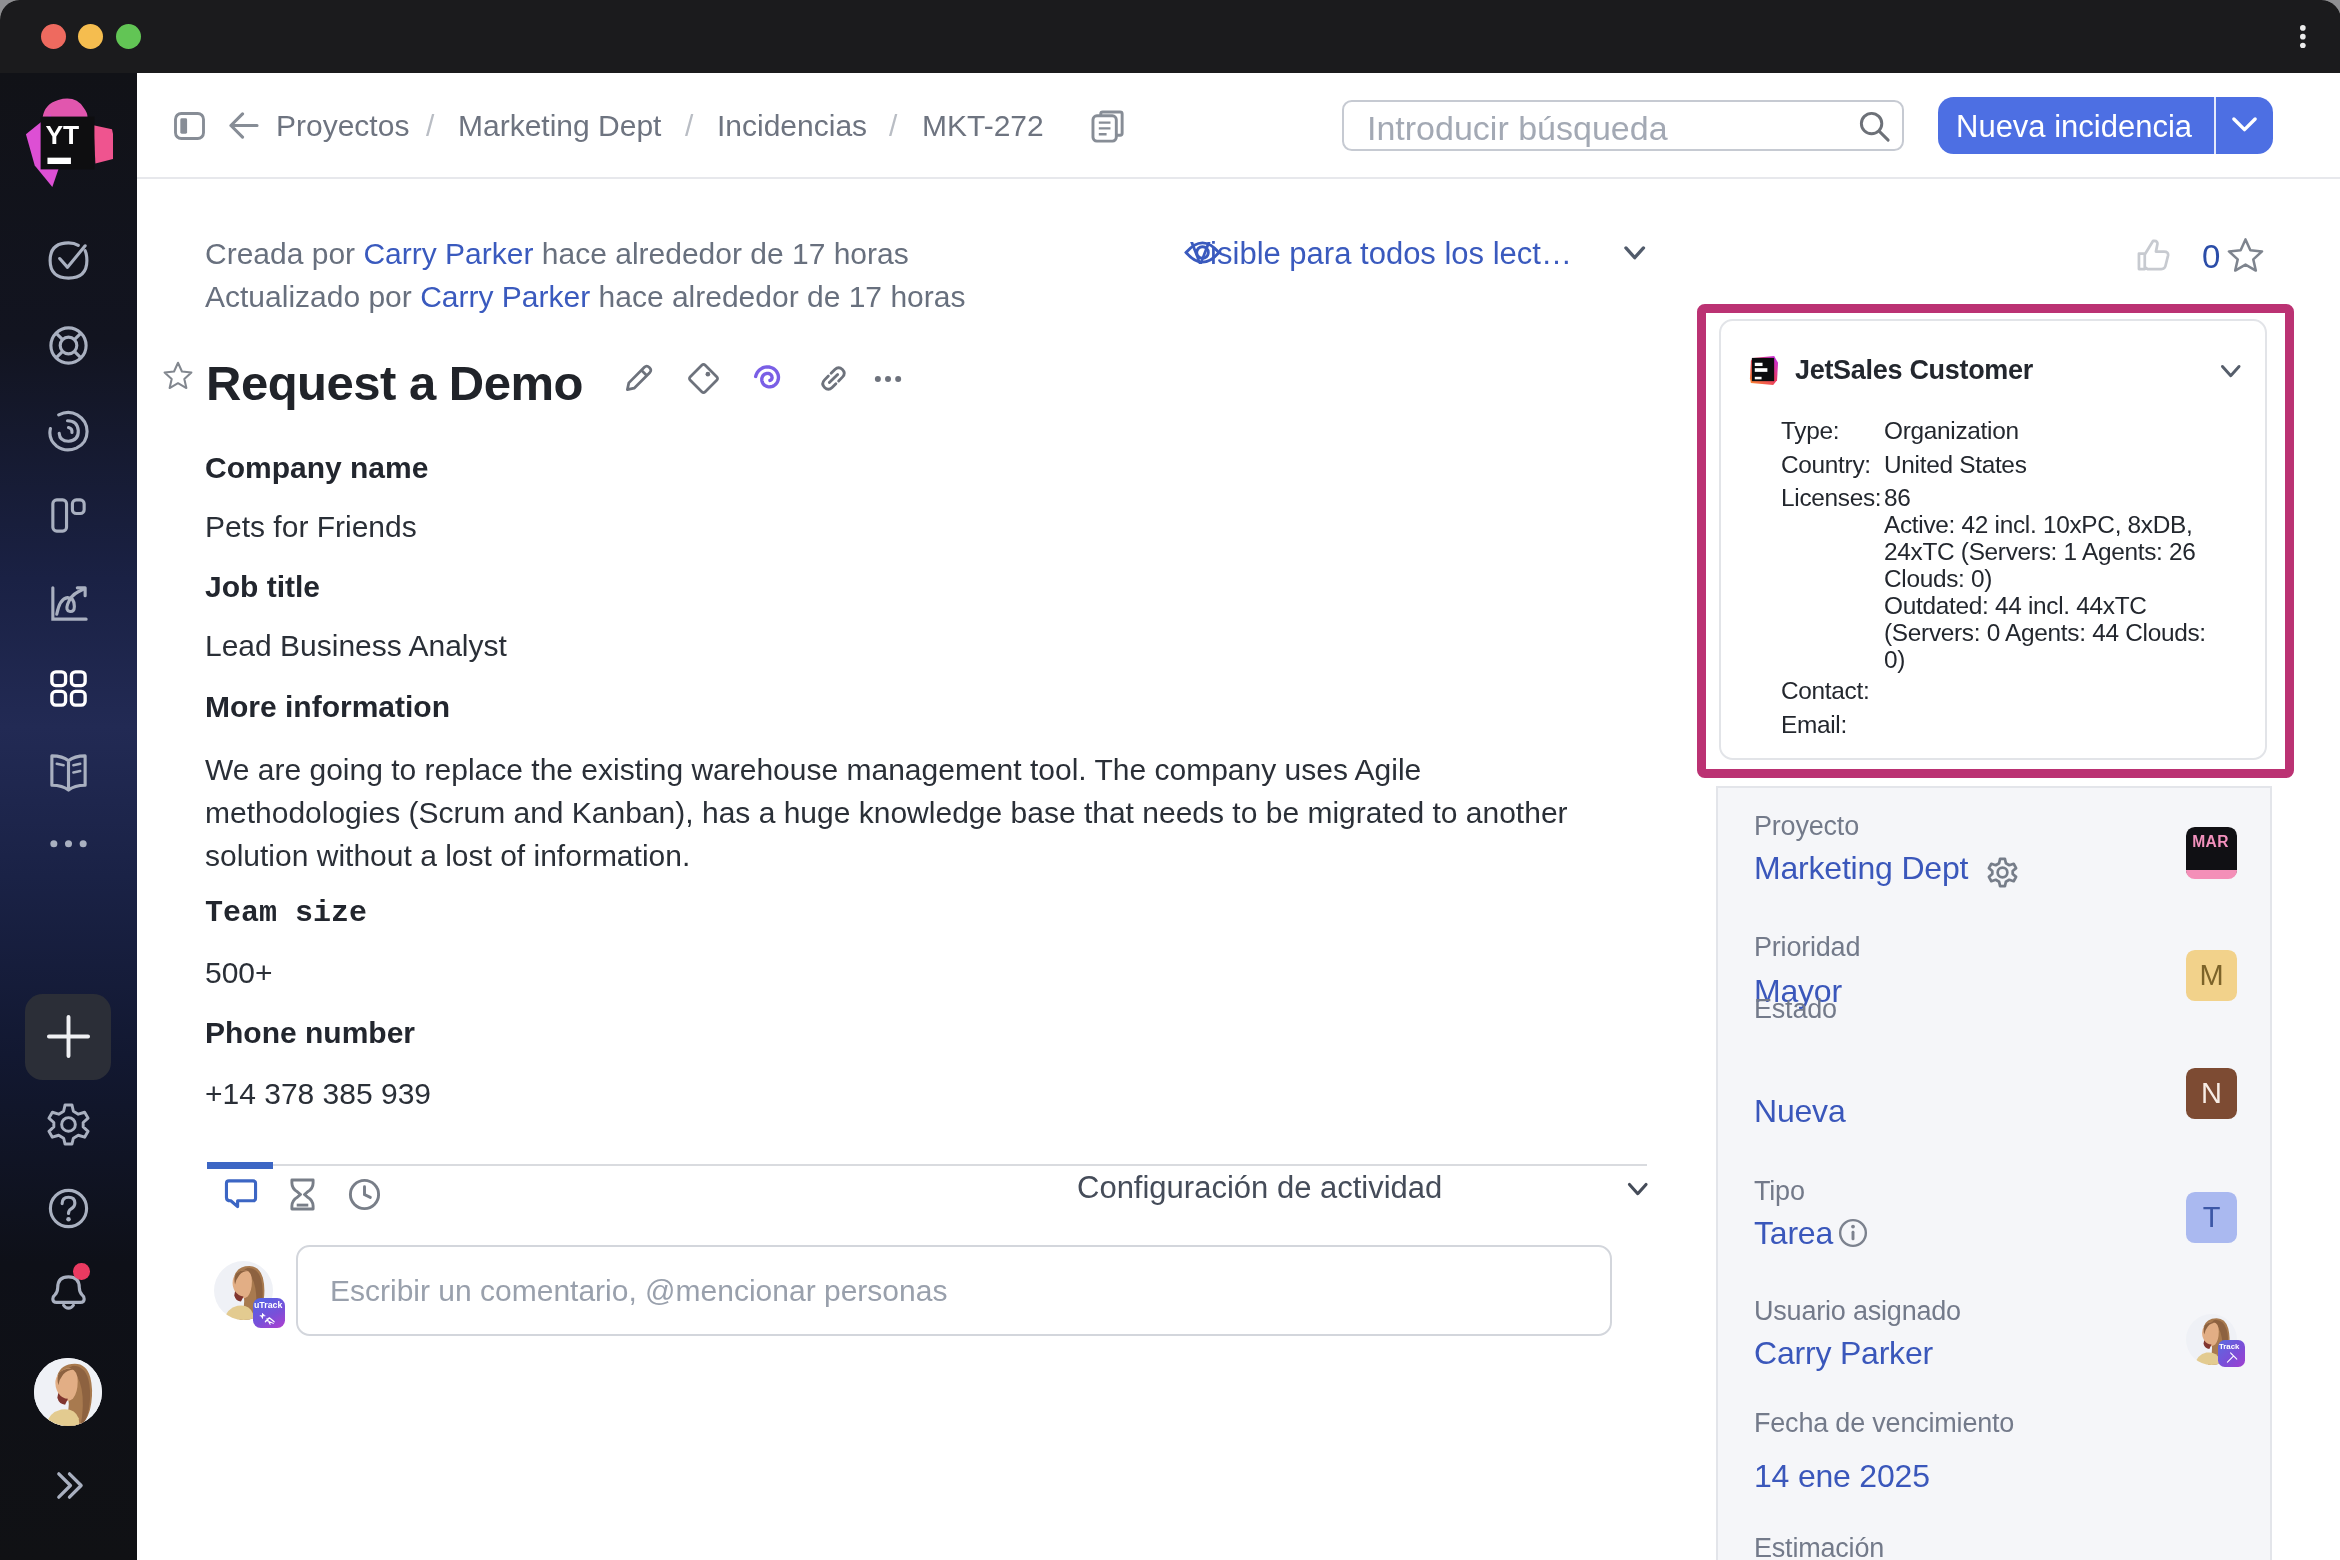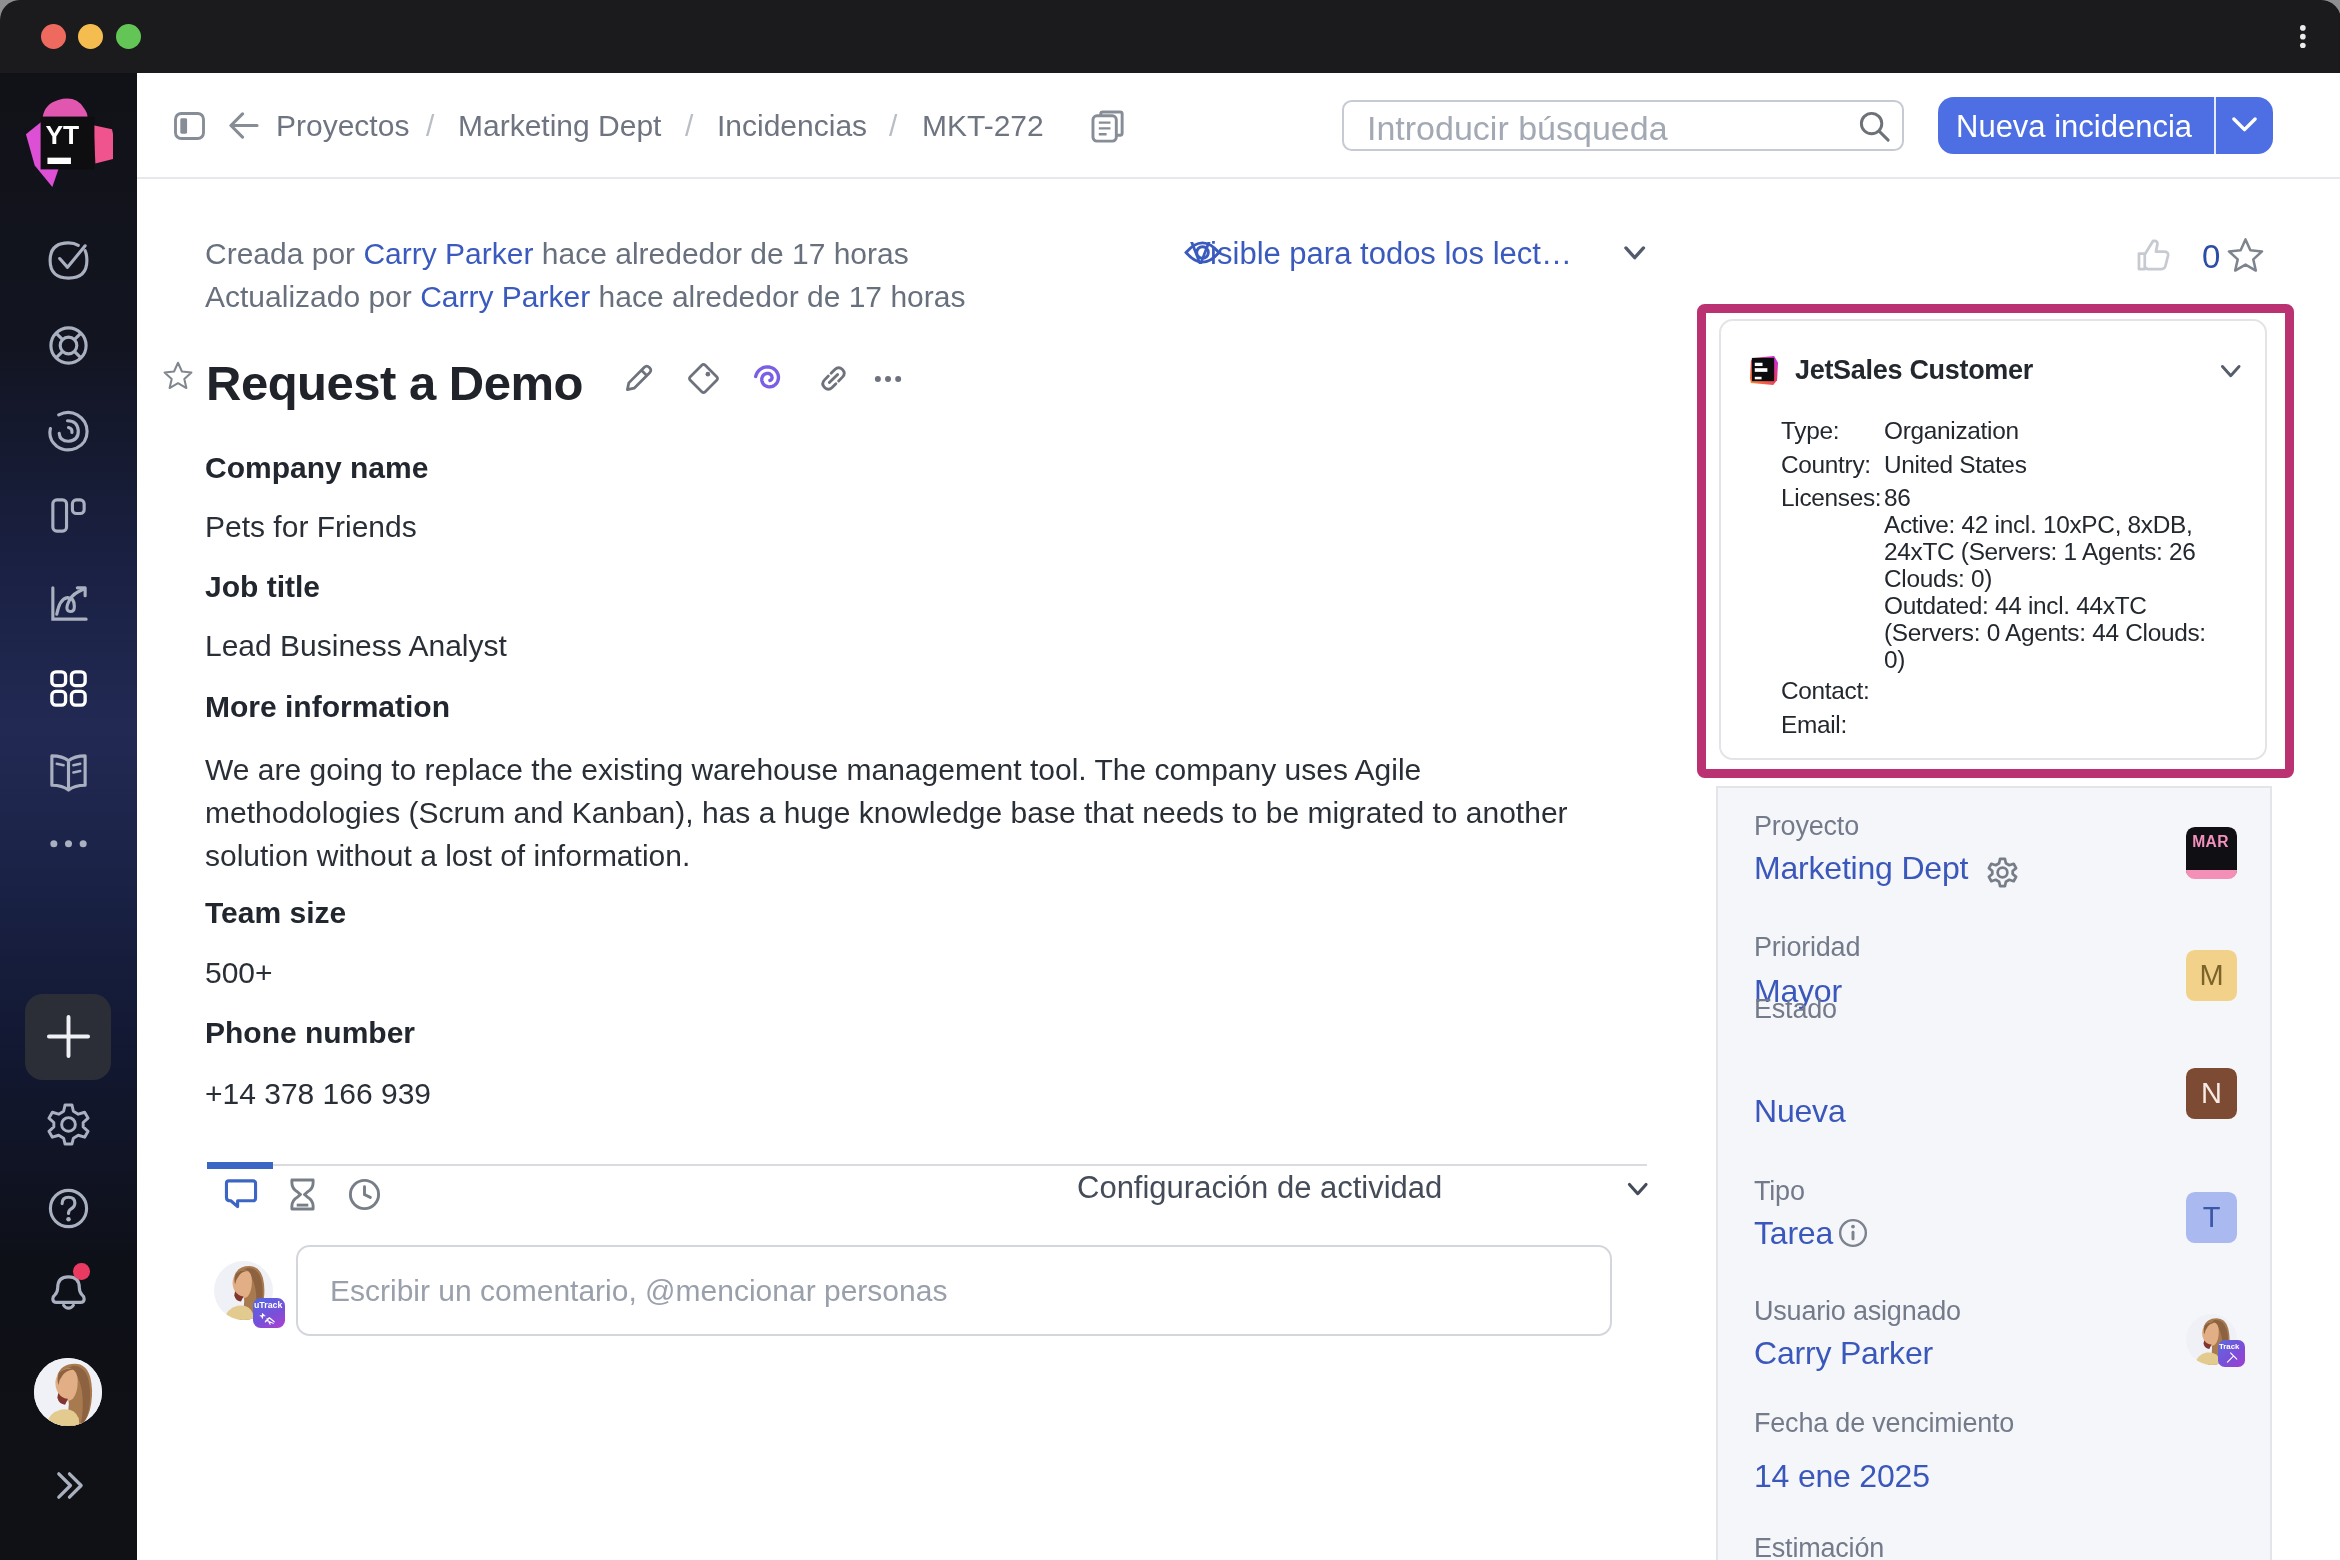--- a/index.html
+++ b/index.html
@@ -221,24 +221,24 @@
         <circle cx="14.5" cy="4" r="3.1" fill="#6d727c"></circle>
         <circle cx="25" cy="4" r="3.1" fill="#6d727c"></circle>
     </svg>
 
     <div class="field-label" style="top:451px;">Company name</div>
     <div class="field-value" style="top:510px;">Pets for Friends</div>
     <div class="field-label" style="top:570px;">Job title</div>
     <div class="field-value" style="top:629px;">Lead Business Analyst</div>
     <div class="field-label" style="top:690px;">More information</div>
     <div class="field-value" style="top:748px;width:1404px;line-height:43px;">We are going to replace the existing warehouse management tool. The company uses Agile methodologies (Scrum and Kanban), has a huge knowledge base that needs to be migrated to another solution without a lost of information.</div>
-    <div class="field-label" style="top:896px;">Team size</div>
+    <div class="field-label" style="top:896px;font-family:Liberation Mono, monospace;">Team size</div>
     <div class="field-value" style="top:956px;">500+</div>
     <div class="field-label" style="top:1016px;">Phone number</div>
-    <div class="field-value" style="top:1077px;">+14 378 166 939</div>
+    <div class="field-value" style="top:1077px;">+14 378 385 939</div>
 
     <div style="position:absolute;left:207px;top:1164px;width:1440px;height:2px;background:#d9dbdf;"></div>
     <div style="position:absolute;left:207px;top:1162px;width:66px;height:6.8px;background:#3c66c4;"></div>
     <svg style="position:absolute;left:224px;top:1178px;" width="34" height="32" viewBox="0 0 35 33">
       <path d="M5 3 L30 3 Q32.5 3 32.5 5.5 L32.5 21 Q32.5 23.5 30 23.5 L14 23.5 L14 29.5 L7 23.5 Q2.5 23.5 2.5 20 L2.5 5.5 Q2.5 3 5 3 Z" fill="none" stroke="#3c66c4" stroke-width="3.2" stroke-linejoin="round"></path>
     </svg>
     <svg style="position:absolute;left:289px;top:1177px;" width="27" height="35" viewBox="0 0 28 36">
       <path d="M3 3 L25 3 L25 6 Q25 12 19 15.5 L16 18 L19 20.5 Q25 24 25 30 L25 33 L3 33 L3 30 Q3 24 9 20.5 L12 18 L9 15.5 Q3 12 3 6 Z" fill="none" stroke="#787e88" stroke-width="3" stroke-linejoin="round"></path>
       <path d="M8 29 L20 29" stroke="#787e88" stroke-width="3"></path>
     </svg>

